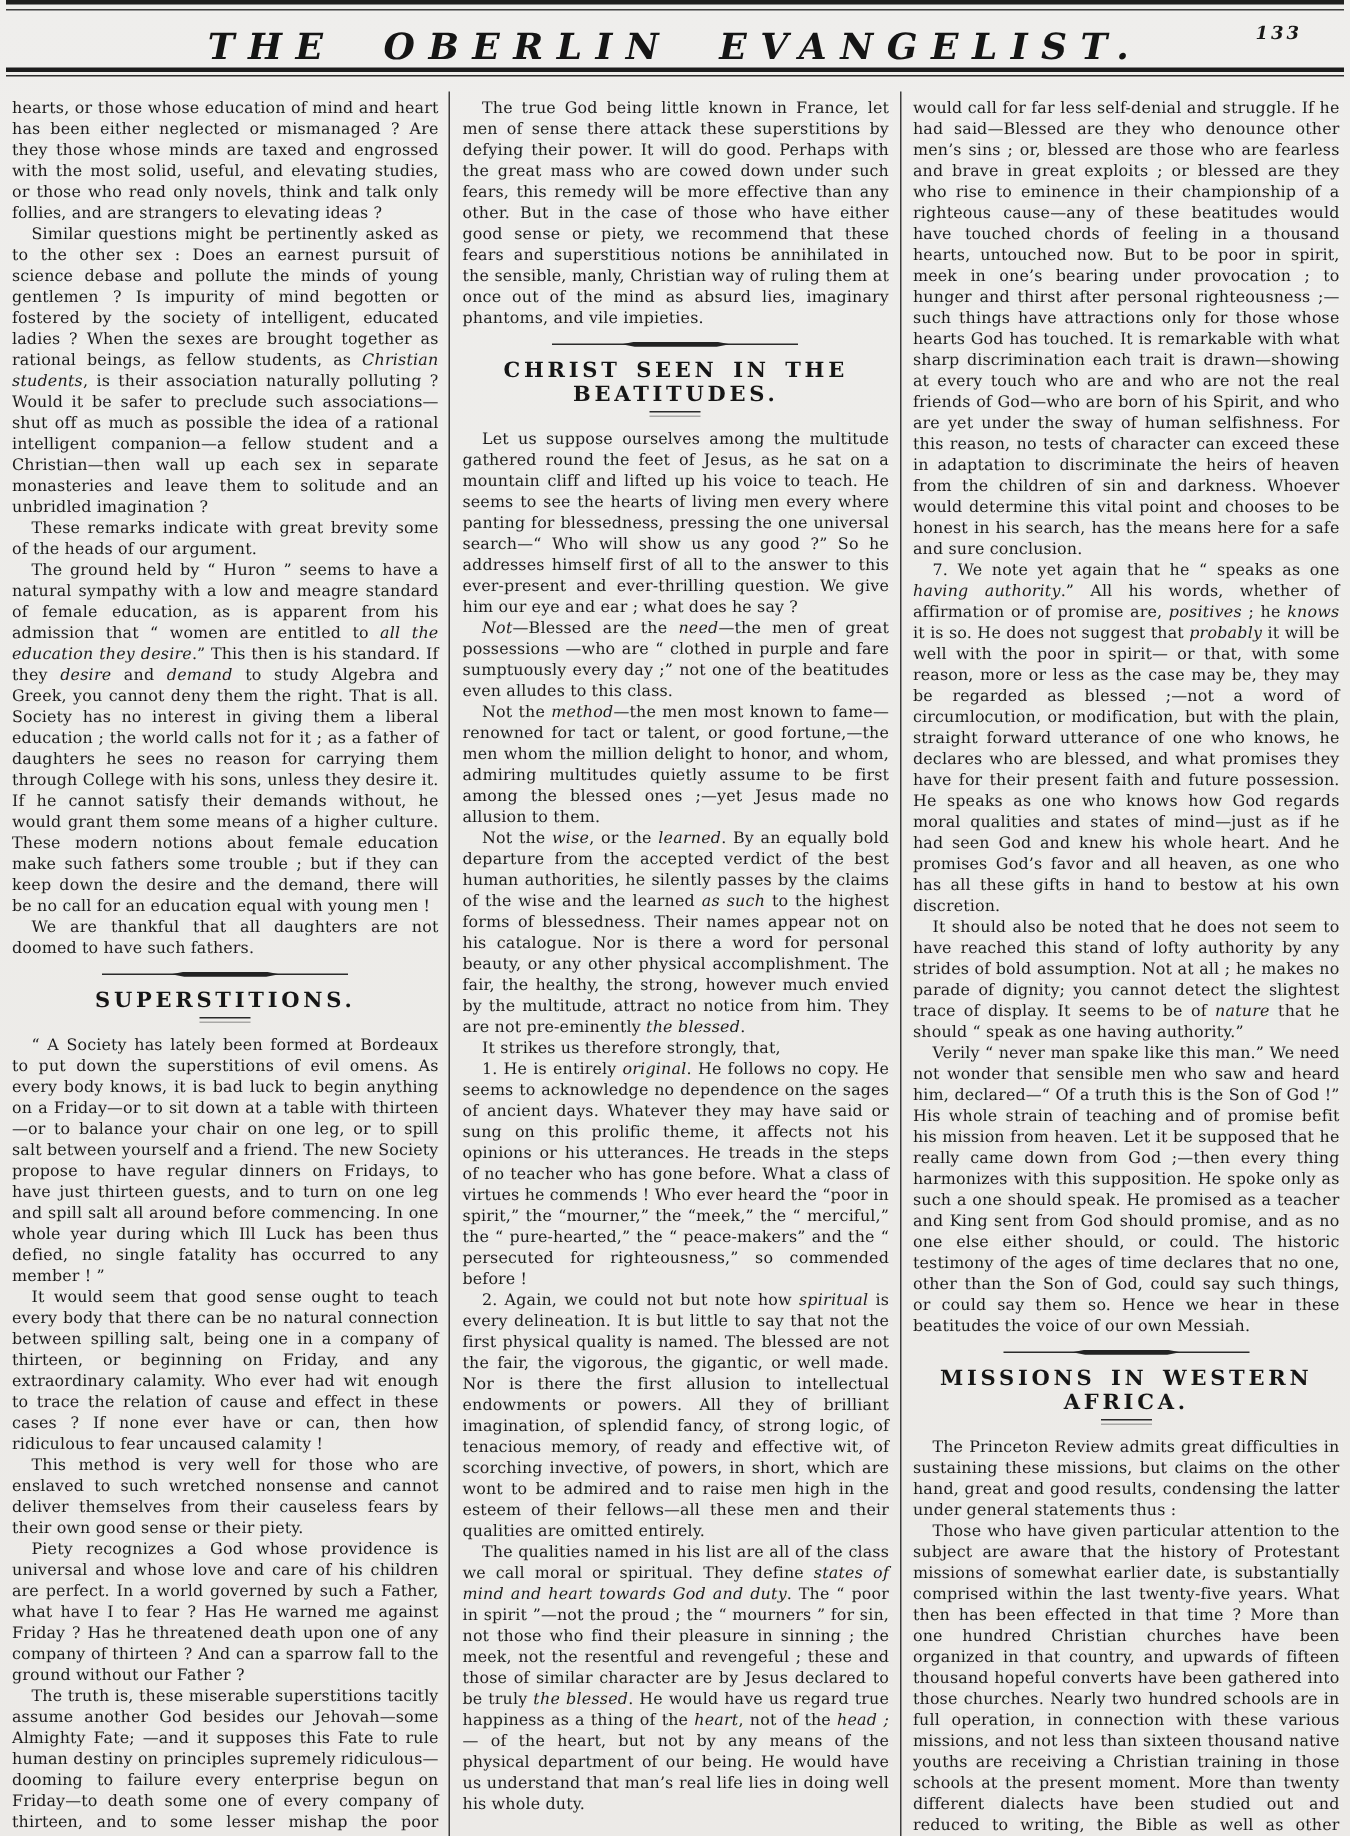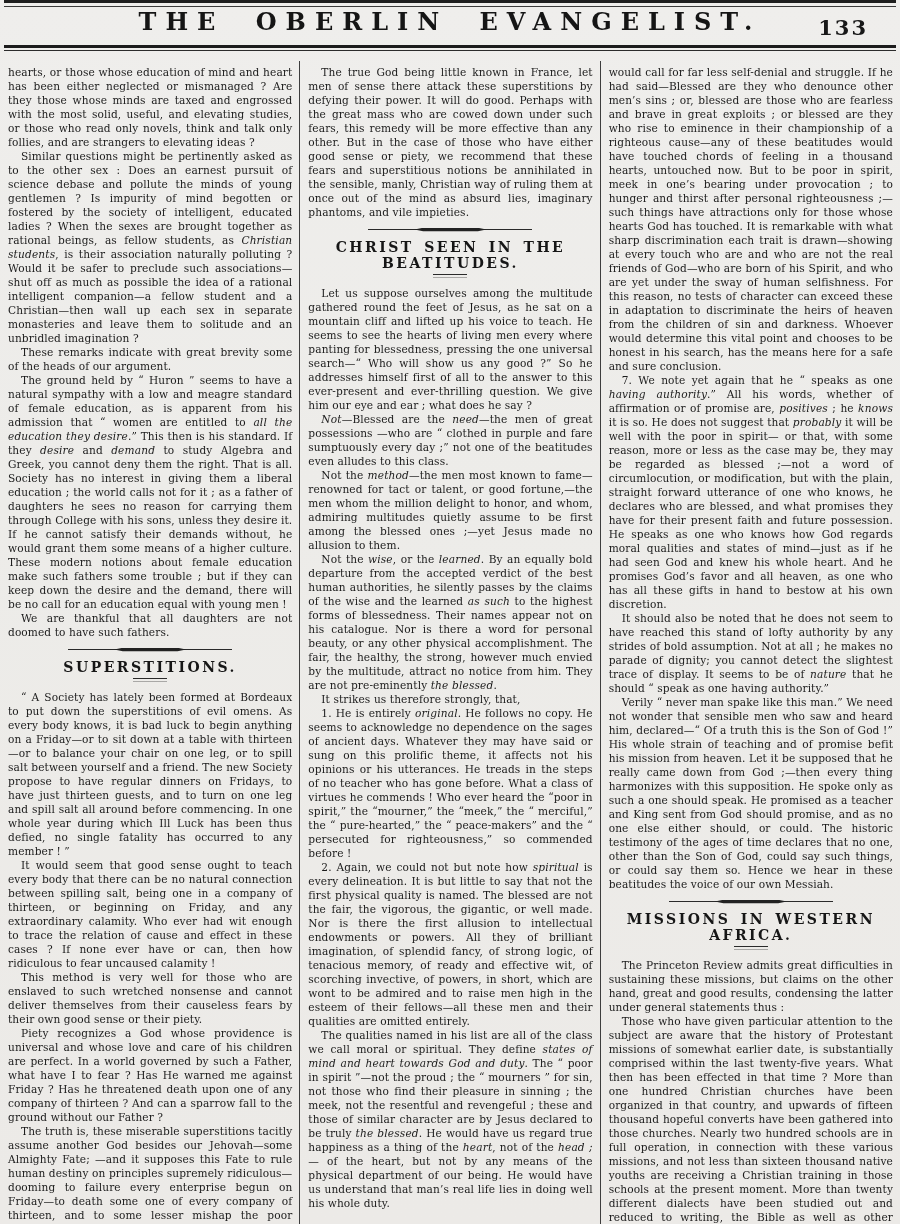--- a/index.html
+++ b/index.html
@@ -19,34 +19,34 @@
   
   .rule-top {
     height: 3px;
     border-top: 3px solid #1f1f1f;
     border-bottom: 1px solid #3a3a3a;
     margin: 0 4px;
   }
   .masthead {
     position: relative;
     height: 38px;
-    display: flex; align-items: flex-start; justify-content: center;
+    display: flex; align-items: flex-end; justify-content: center; font-style: italic;
   }
   .masthead-title {
     font-size: 24px;
     font-weight: bold;
     letter-spacing: 9px;
     word-spacing: 14px;
     color: #151515;
     white-space: nowrap;
   }
   .page-number {
     position: absolute;
     right: 32px; top: 8px;
-    font-size: 21px;
+    font-size: 12px;
     font-weight: bold;
     letter-spacing: 2px;
     color: #181818;
   }
   
   .rule-double {
     border-top: 3px solid #1c1c1c;
     height: 2px;
     border-bottom: 1px solid #2c2c2c;
     margin: 0 4px 0 4px;

